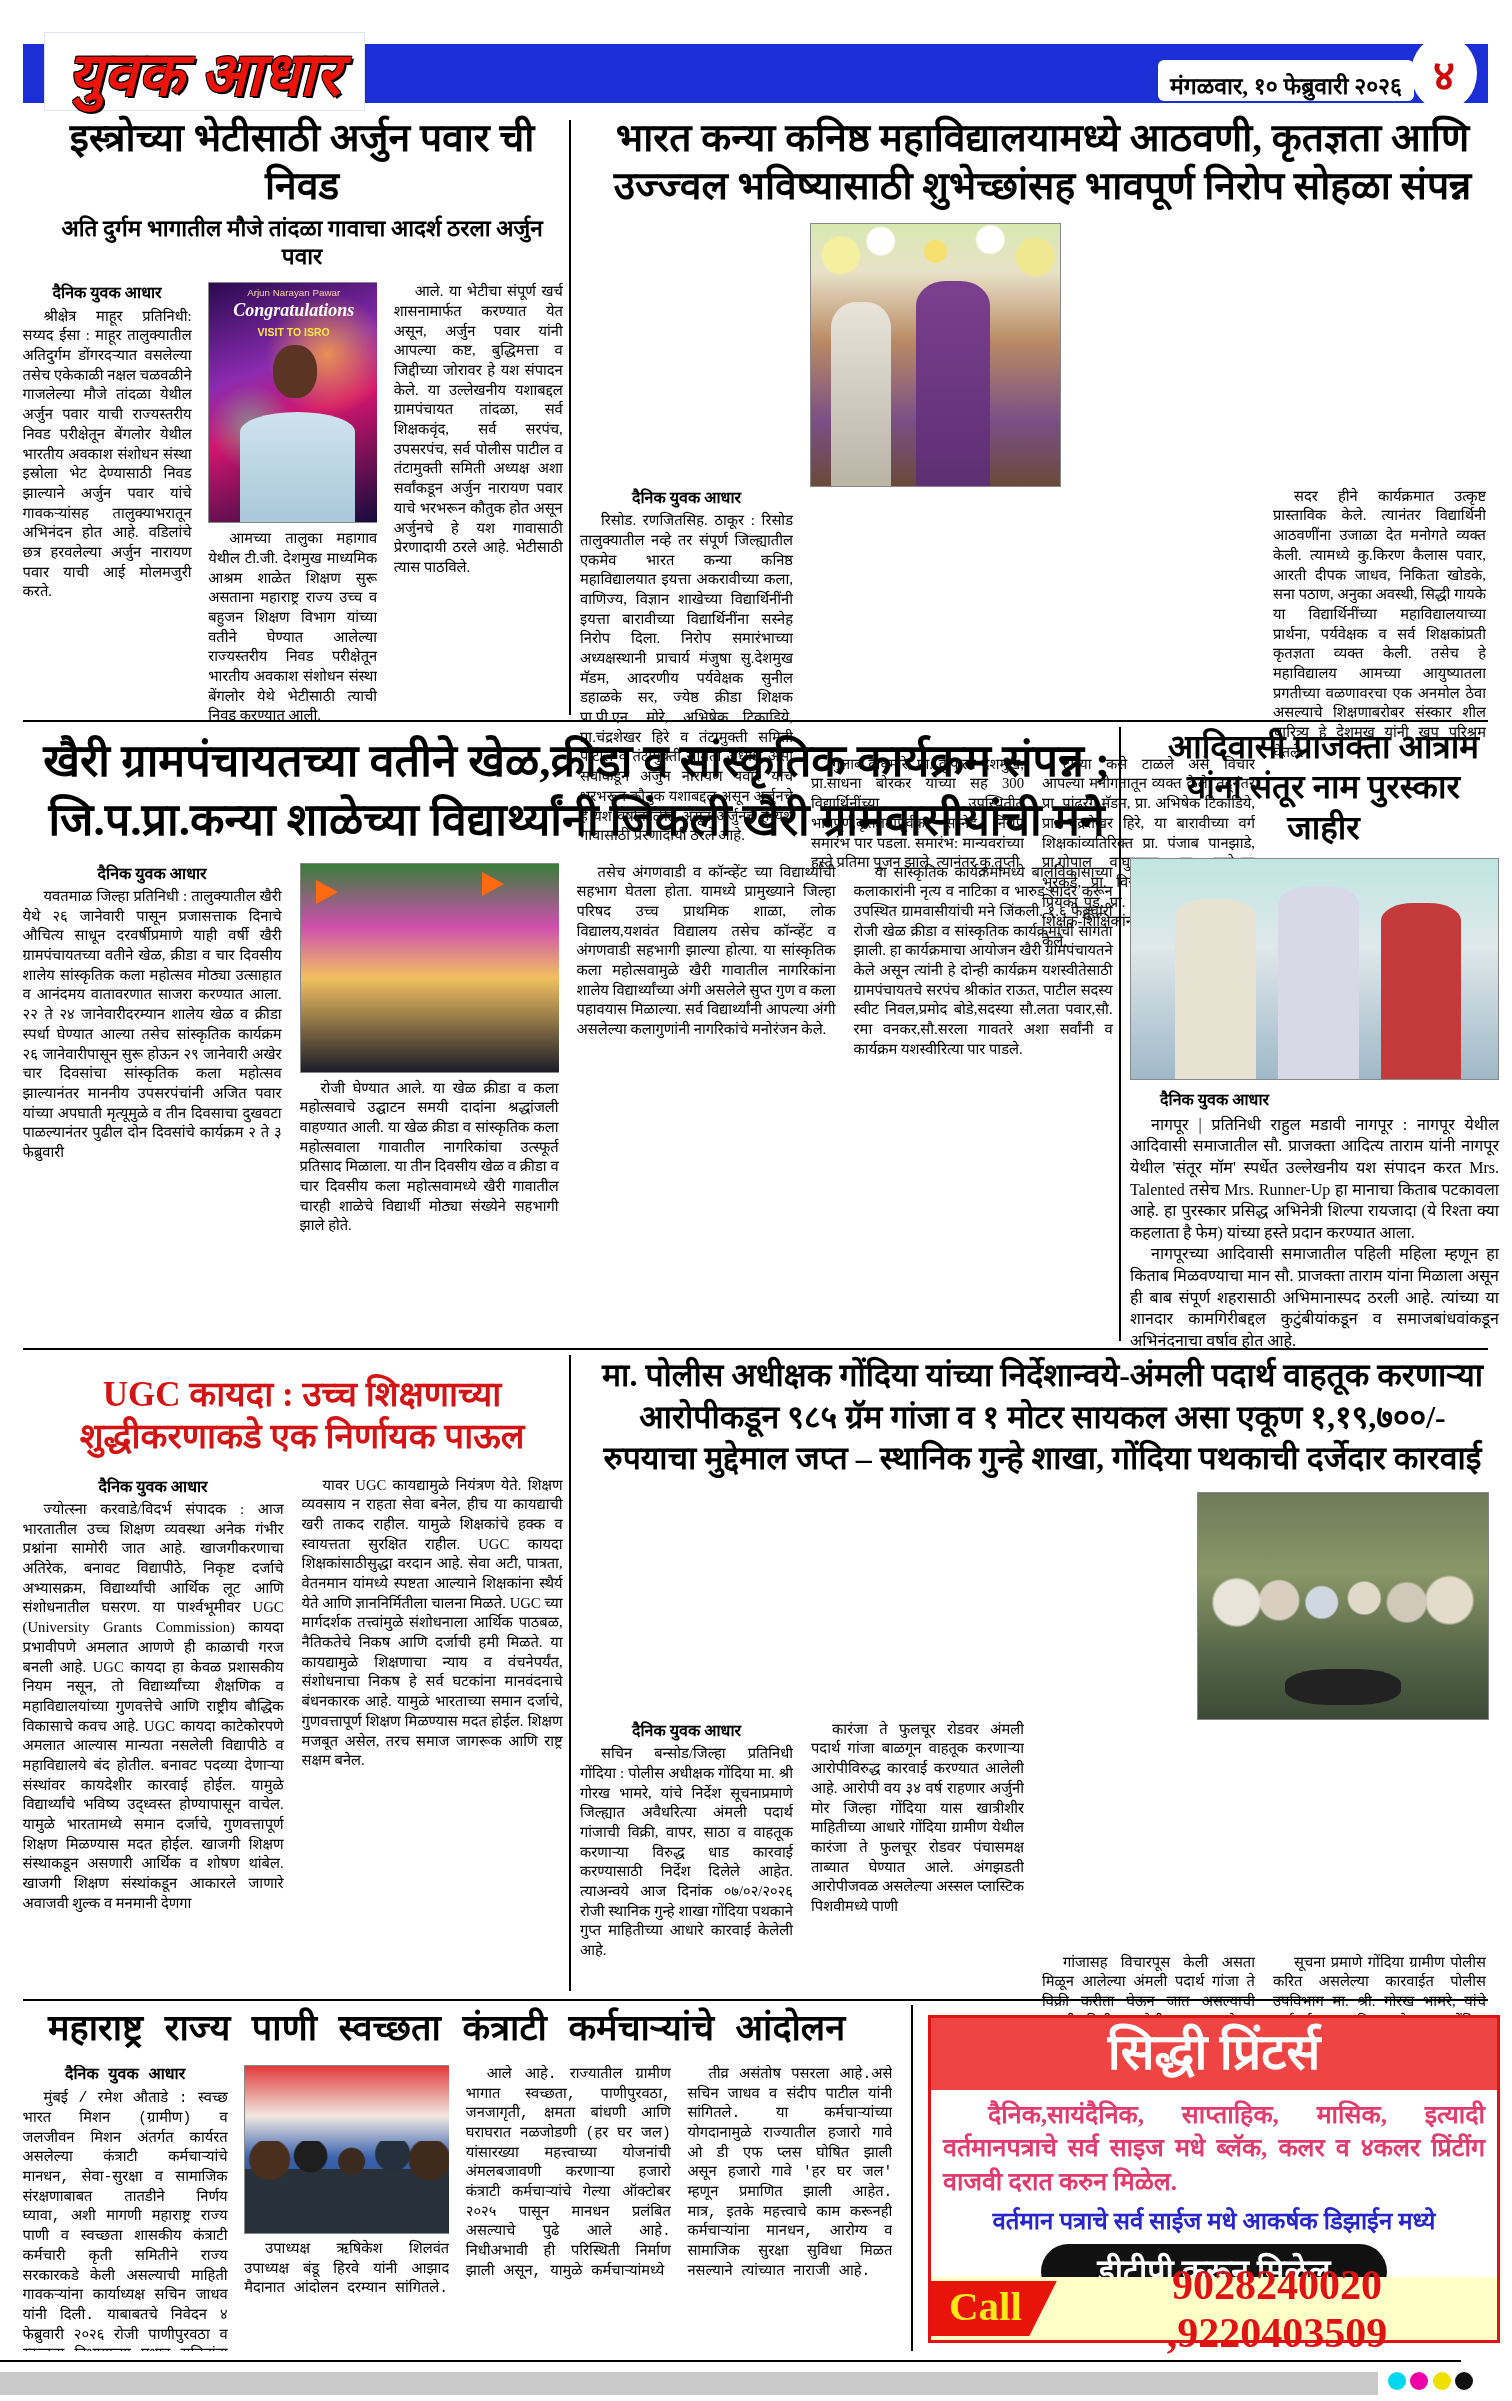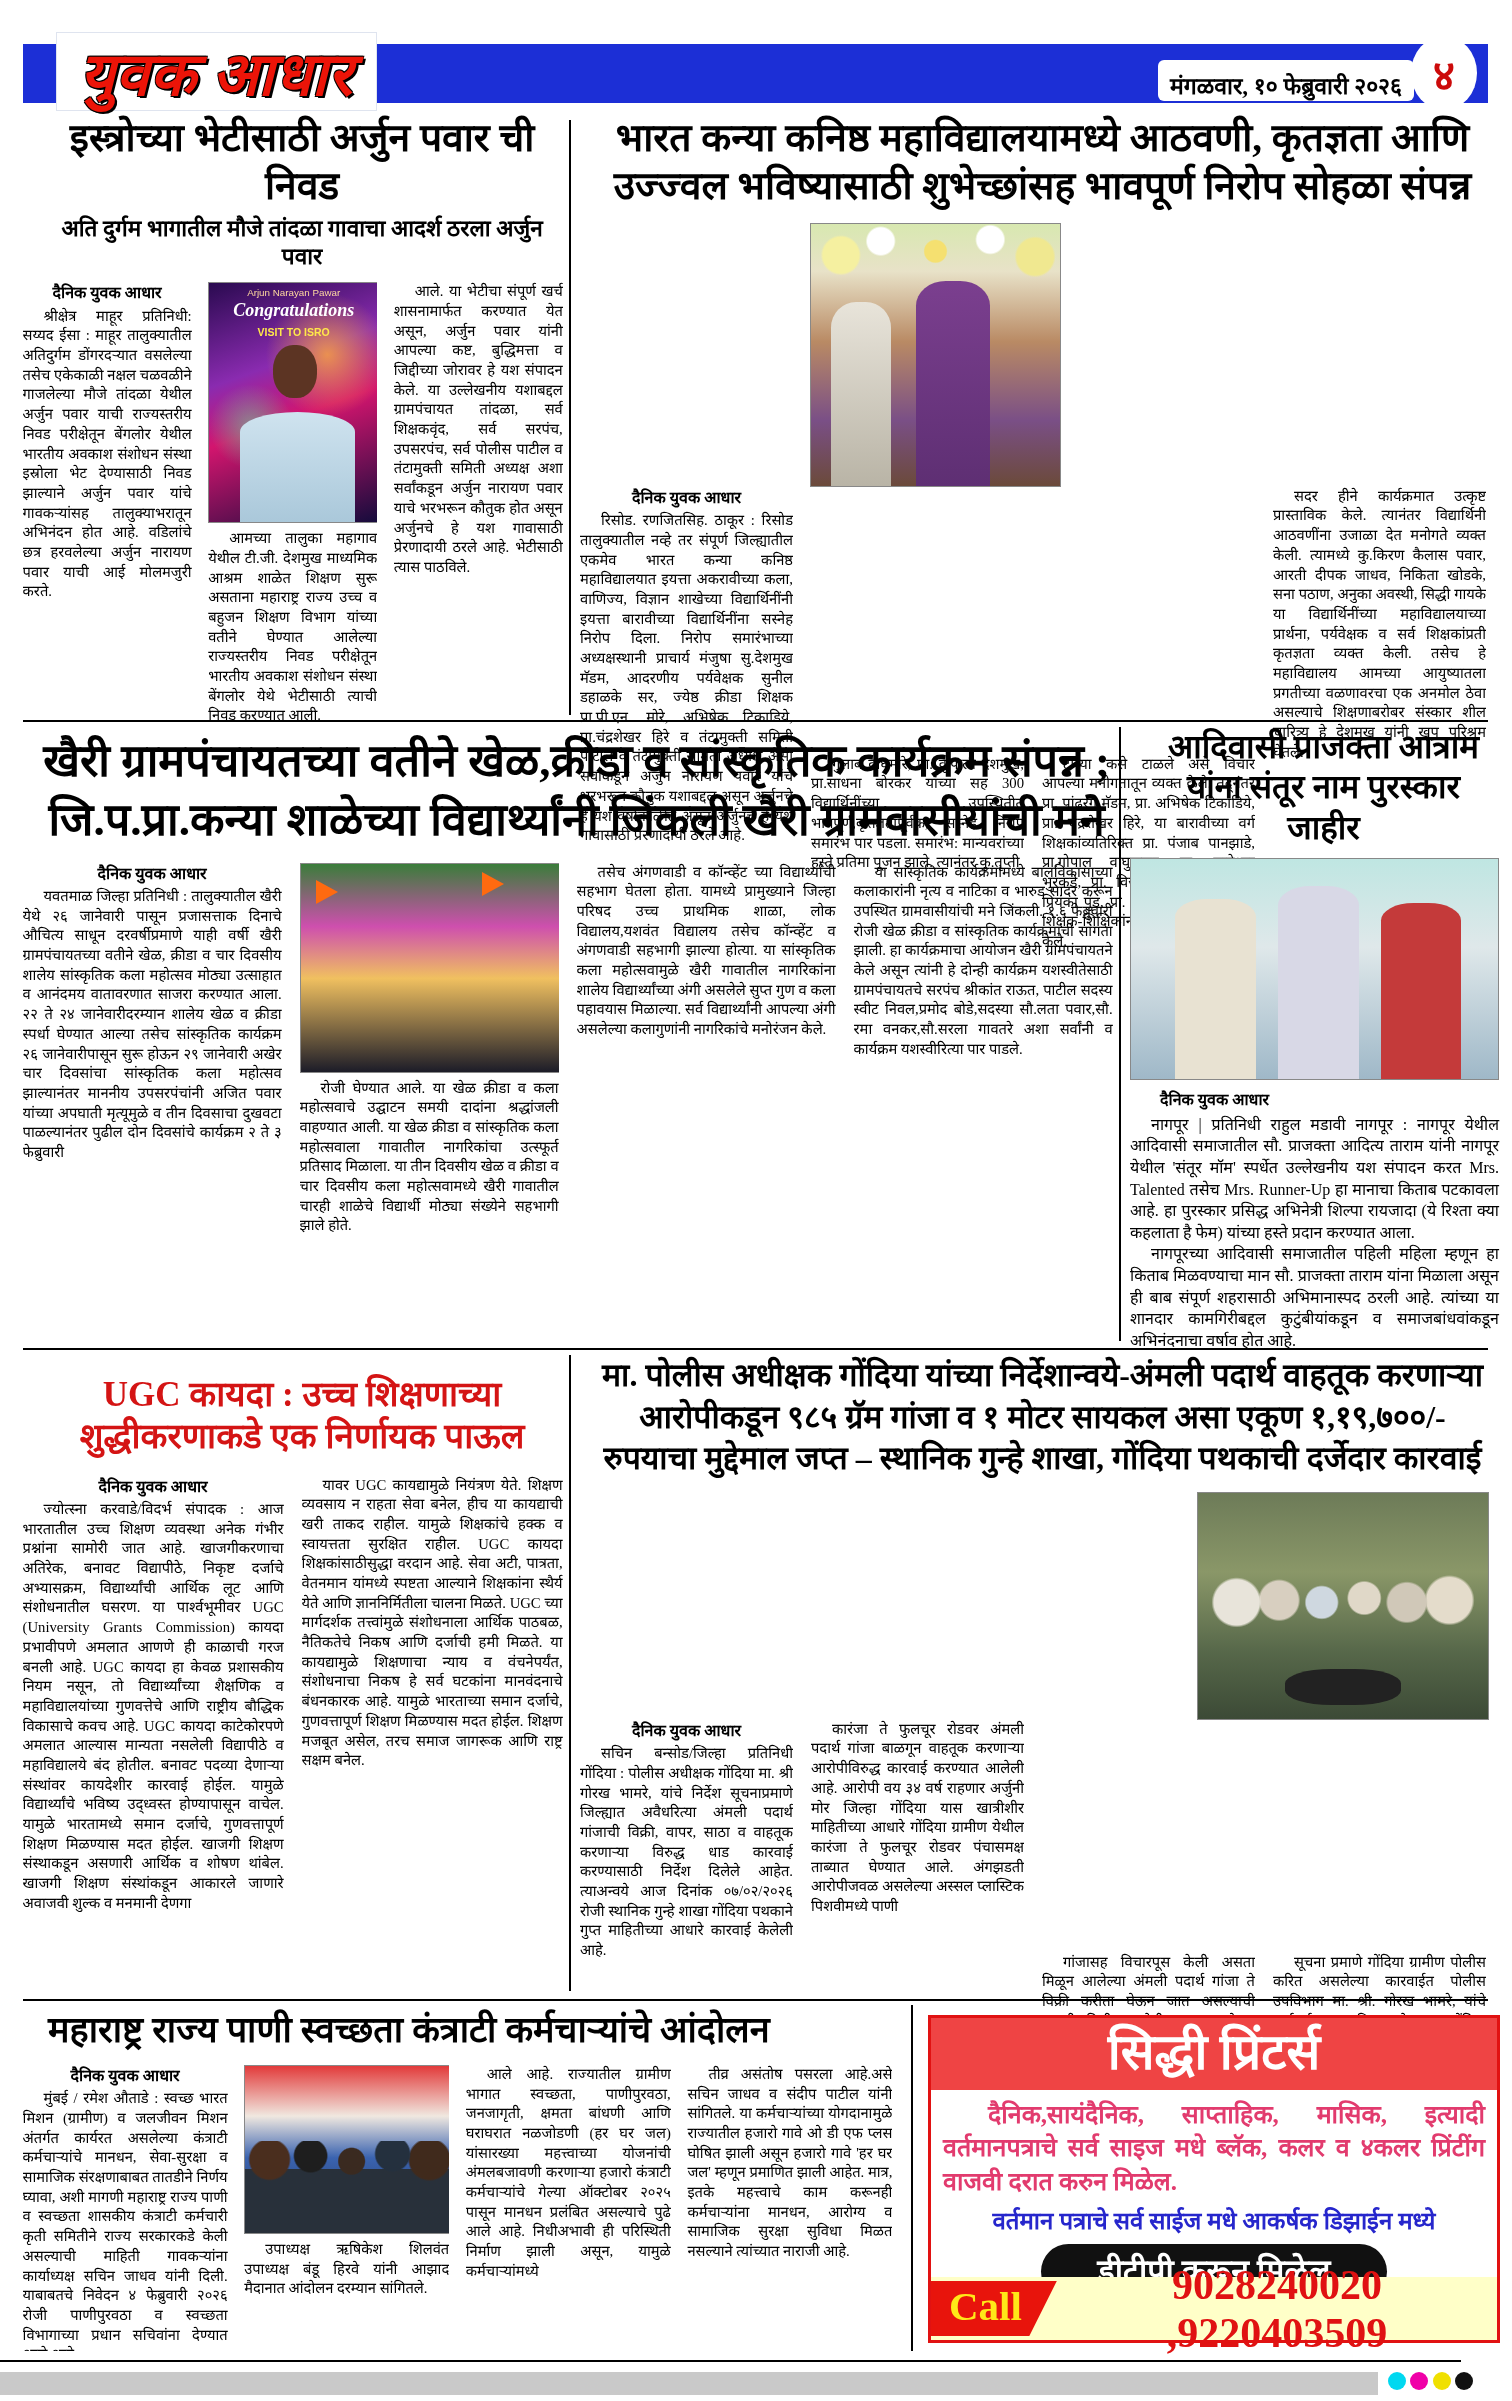--- a/index.html
+++ b/index.html
@@ -68,21 +68,21 @@
   
   .graybar{background:#c9c9c9;}
   .dot{width:18px;height:18px;border-radius:50%;display:inline-block;margin-left:4.5px;}
 </style>
 </head>
 <body>
 
 <div class="paper">
 
   <div class="abs topbar" style="left:22.6px;top:44px;width:1465px;height:59px;"></div>
-  <div class="abs masthead-box" style="left:56px;top:32px;width:319px;height:77px;">
+  <div class="abs masthead-box" style="left:44px;top:32px;width:319px;height:77px;">
     <span class="masthead">युवक आधार</span>
   </div>
   <div class="abs datebox" style="left:1158px;top:60px;width:256px;height:41px;">
     <span>मंगळवार, १० फेब्रुवारी २०२६</span>
   </div>
   <div class="abs pagecircle" style="left:1411px;top:36px;width:66px;height:74px;">
     <span>४</span>
   </div>
 
   <div class="abs" style="left:22.6px;top:114px;width:541px;height:602px;">
@@ -216,21 +216,21 @@
         </div>
         <div class="col" style="width:213px;">
           <p class="btxt" style="margin-top:233px;">सूचना प्रमाणे गोंदिया ग्रामीण पोलीस करित असलेल्या कारवाईत पोलीस उपविभाग मा. श्री. गोरख भामरे, यांचे मार्गदर्शनात स्थानिक गुन्हे शाखा गोंदिया निरीक्षक श्री. पुरुषोत्तम भामरे, सहायक फौजदार राजू मिश्रा, भुजबलाल देशमुख, पोहवा मोहन मेश्राम, पोहवा संजय चौहान, पोहवा इंद्रजित बिसेन, पोहवा प्रकाश गायधने, पोहशि तोडसे, कुमुद बेले, चापोशि राम व्हायते यांनी कारवाई केलेली आहे. गुन्ह्याचा पुढील तपास वरिष्ठांचे निर्देशान्वये सुरू आहे.</p>
         </div>
       </div>
     </div>
   </div>
 
   <div class="abs hrule" style="left:22.6px;top:1999px;width:1465px;"></div>
 
-  <div class="abs" style="left:22.6px;top:2009px;width:877px;height:346px;">
+  <div class="abs" style="left:22.6px;top:2009px;width:877px;height:346px;font-family:Liberation Mono, monospace;">
     <div class="hl" style="font-size:36px;text-align:left;padding-left:7.5px;">महाराष्ट्र राज्य पाणी स्वच्छता कंत्राटी कर्मचाऱ्यांचे आंदोलन</div>
     <div class="cols" style="gap:16.6px;margin-top:12px;height:286px;">
       <div class="col" style="width:205px;">
         <p class="agency">दैनिक युवक आधार</p>
         <p class="btxt">मुंबई / रमेश औताडे : स्वच्छ भारत मिशन (ग्रामीण) व जलजीवन मिशन अंतर्गत कार्यरत असलेल्या कंत्राटी कर्मचाऱ्यांचे मानधन, सेवा-सुरक्षा व सामाजिक संरक्षणाबाबत तातडीने निर्णय घ्यावा, अशी मागणी महाराष्ट्र राज्य पाणी व स्वच्छता शासकीय कंत्राटी कर्मचारी कृती समितीने राज्य सरकारकडे केली असल्याची माहिती गावकऱ्यांना कार्याध्यक्ष सचिन जाधव यांनी दिली. याबाबतचे निवेदन ४ फेब्रुवारी २०२६ रोजी पाणीपुरवठा व स्वच्छता विभागाच्या प्रधान सचिवांना देण्यात आले आहे.</p>
       </div>
       <div class="col" style="width:205px;">
         <div class="photo ph-water" style="width:205px;height:167px;margin-bottom:6px;">
           <div class="crowd"></div>
         </div>

